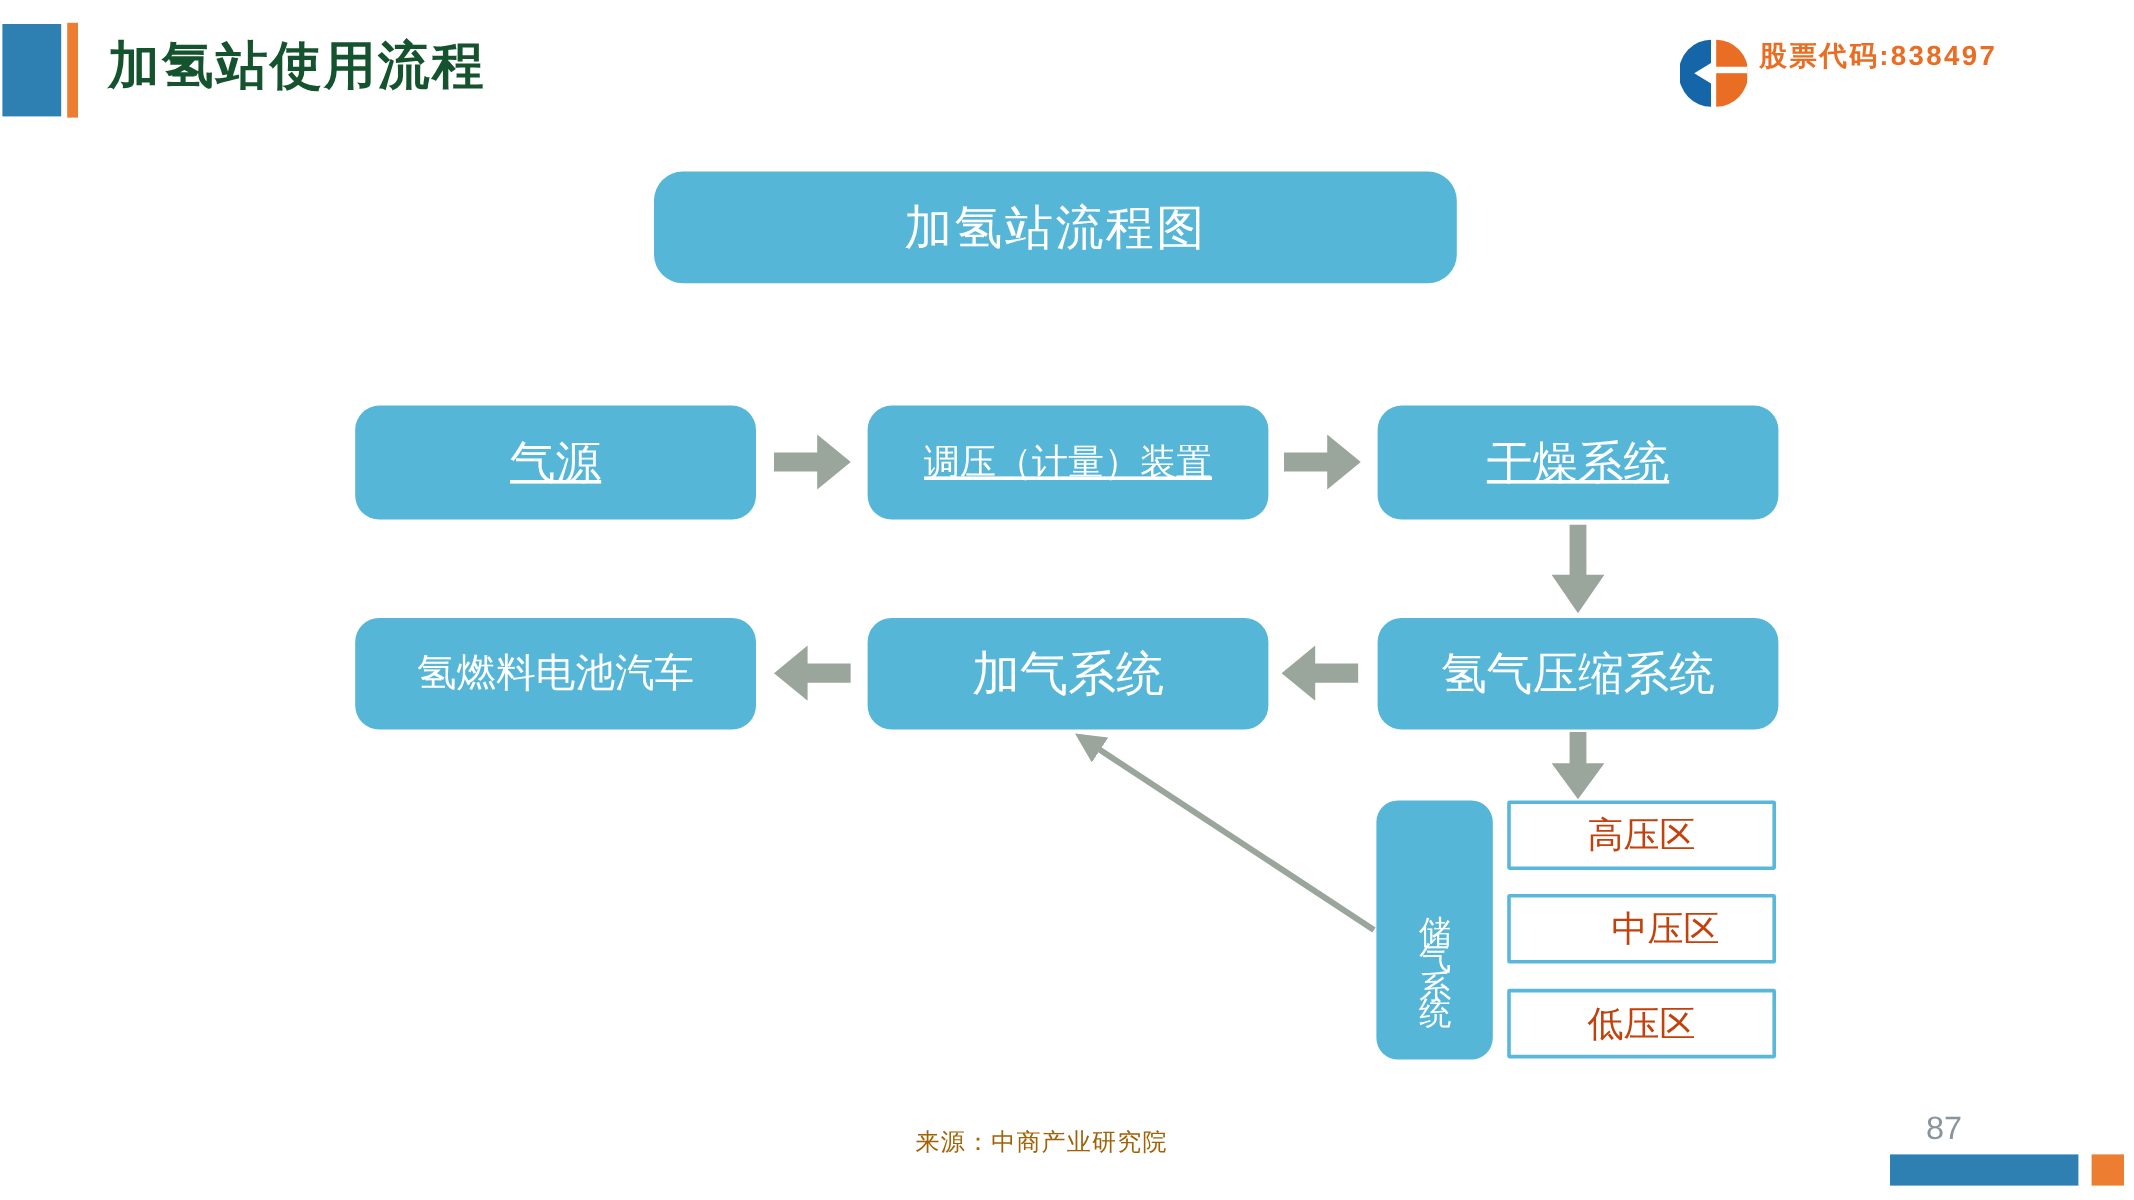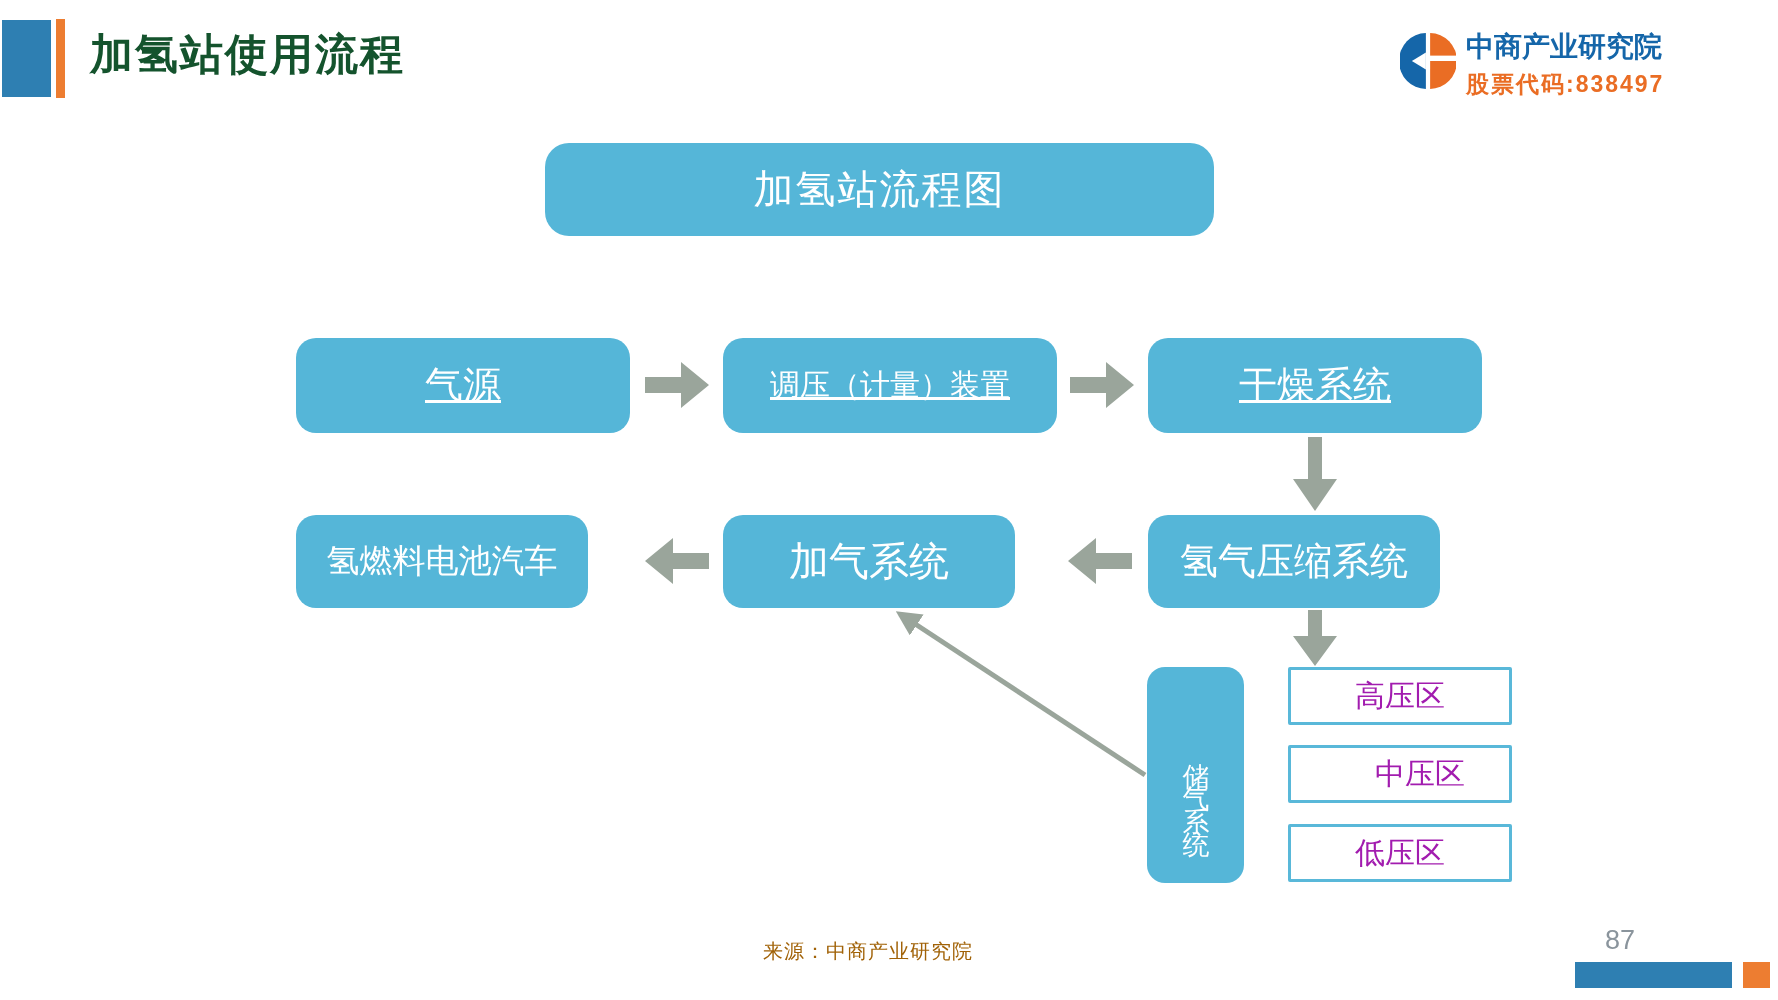--- a/index.html
+++ b/index.html
@@ -22,44 +22,43 @@
   
   .node {
     background:#55b6d8; color:#ffffff; border-radius:20px;
     display:flex; align-items:center; justify-content:center;
     text-align:center; white-space:nowrap;
   }
   #main-title-box { left:545px; top:143px; width:669px; height:93px; border-radius:24px; font-size:40px; letter-spacing:2px; }
 
   .col1 { left:296px; }  .col2 { left:723px; }  .col3 { left:1148px; }
   .row1 { top:338px; height:95px; width:334px;text-decoration:underline; }
-  .row2 { top:515px; height:93px; width:292px; }
+  .row2 { top:515px; height:93px; width:334px; }
 
   #node-gas-source   { font-size:38px; }
   #node-regulating   { font-size:30px; }
   #node-drying       { font-size:38px; }
   #node-vehicle      { font-size:33px; }
   #node-refueling    { font-size:40px; }
   #node-compression  { font-size:38px; }
 
   #node-storage {
     left:1147px; top:667px; width:97px; height:216px; border-radius:18px;
     font-size:27px;
   }
   #node-storage .vtext {
     writing-mode:vertical-rl; text-orientation:upright; letter-spacing:22px;
     line-height:1; margin-bottom:-22px;
   }
 
   .pressure {
     left:1256px; width:224px; height:58px; background:#ffffff;
-    border:3px solid #59b8d9; border-radius:2px; color:#a21caf;
+    border:3px solid #59b8d9; border-radius:2px; color:#c2410c;
     font-size:30px; display:flex; align-items:center; justify-content:center;
     white-space:nowrap;
-    margin-left:32px;
   }
   #zone-high { top:667px; } #zone-mid { top:745px;padding-left:40px; } #zone-low { top:824px; }
 
   .arrow-svg { position:absolute; }
 
   
   #source-text { left:763px; top:938px; font-size:20px; color:#a16207; letter-spacing:1px; white-space:nowrap; }
   #page-number { left:1605px; top:925px; font-size:27px; color:#8a949c; font-family:Liberation Sans, sans-serif; }
   #ftr-blue-bar  { left:1575px; top:962px; width:157px; height:26px; background:#2e7fb2; }
   #ftr-orange-sq { left:1743px; top:962px; width:27px;  height:26px; background:#ed7d31; }
@@ -72,21 +71,20 @@
 <div class="abs" id="page-title">加氢站使用流程</div>
 
 <div class="abs" id="logo-wrap">
   <svg id="logo-mark" viewBox="0 0 52 54">
     <path d="M24,1 A25,26 0 0,0 24,53 Z" fill="#1566a9"></path>
     <polygon points="11,27 24,19 24,35" fill="#ffffff"></polygon>
     <path d="M28,1 A25,26 0 0,1 28,53 Z" fill="#ea6d24"></path>
     <rect x="27" y="22" width="26" height="5" fill="#ffffff"></rect>
   </svg>
   <div id="logo-text">
-    <div id="logo-name">中商产业研究院</div>
     <div id="logo-stock">股票代码:838497</div>
   </div>
 </div>
 
 <div class="abs node" id="main-title-box">加氢站流程图</div>
 
 <div class="abs node row1 col1" id="node-gas-source">气源</div>
 <div class="abs node row1 col2" id="node-regulating">调压（计量）装置</div>
 <div class="abs node row1 col3" id="node-drying">干燥系统</div>
 

